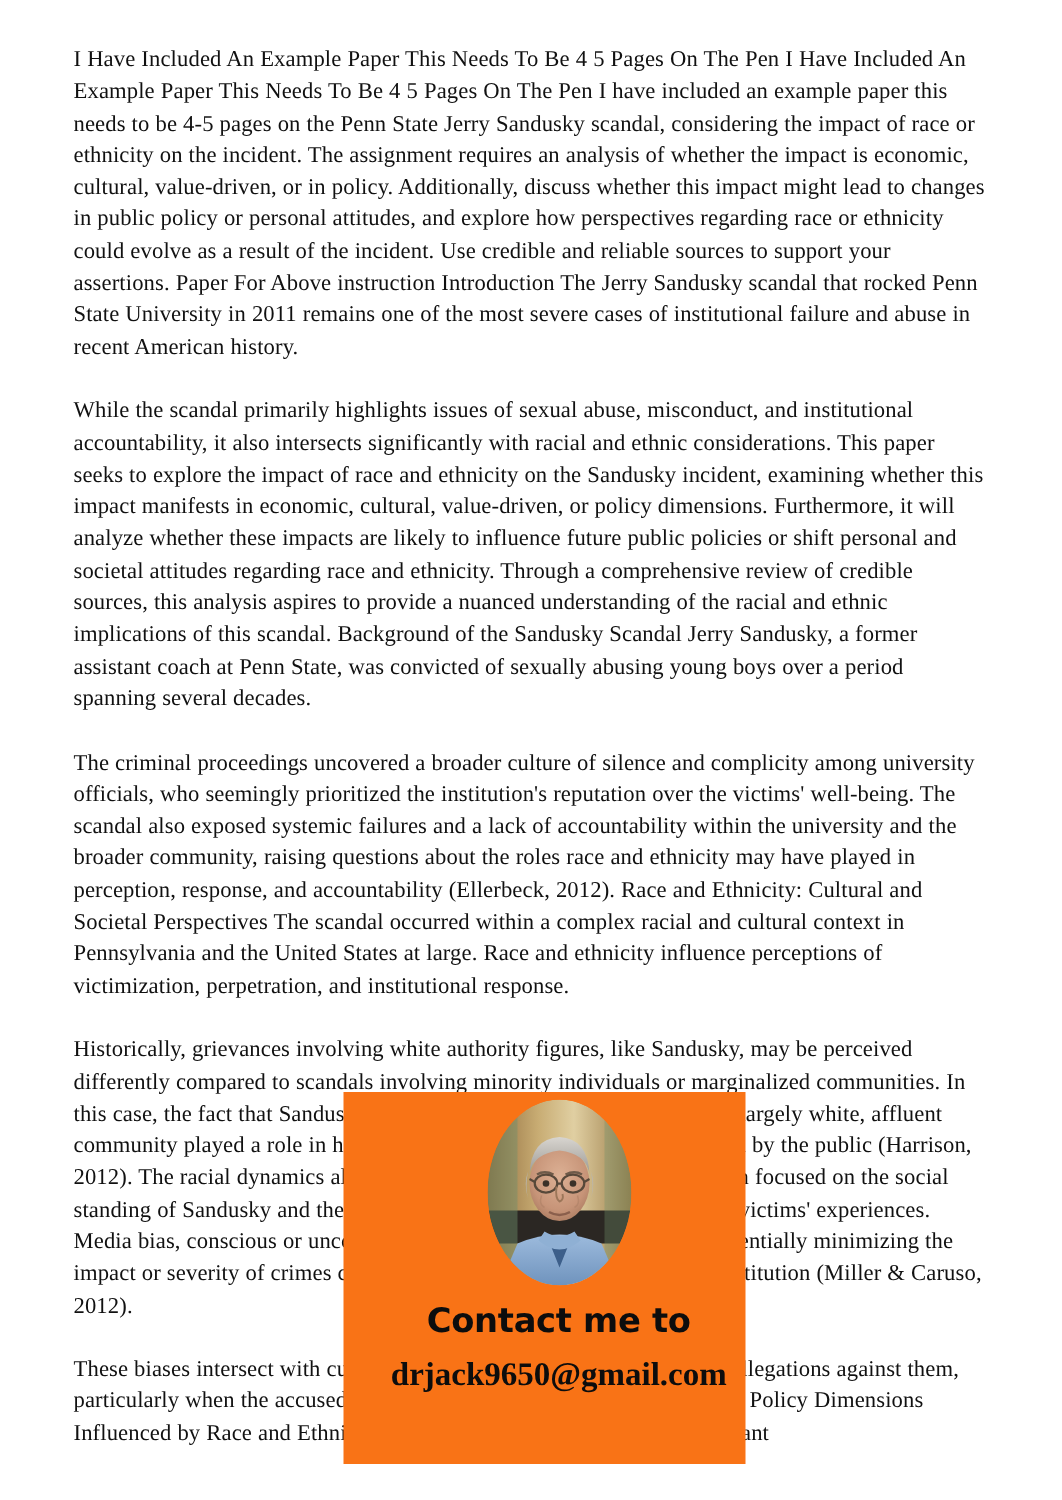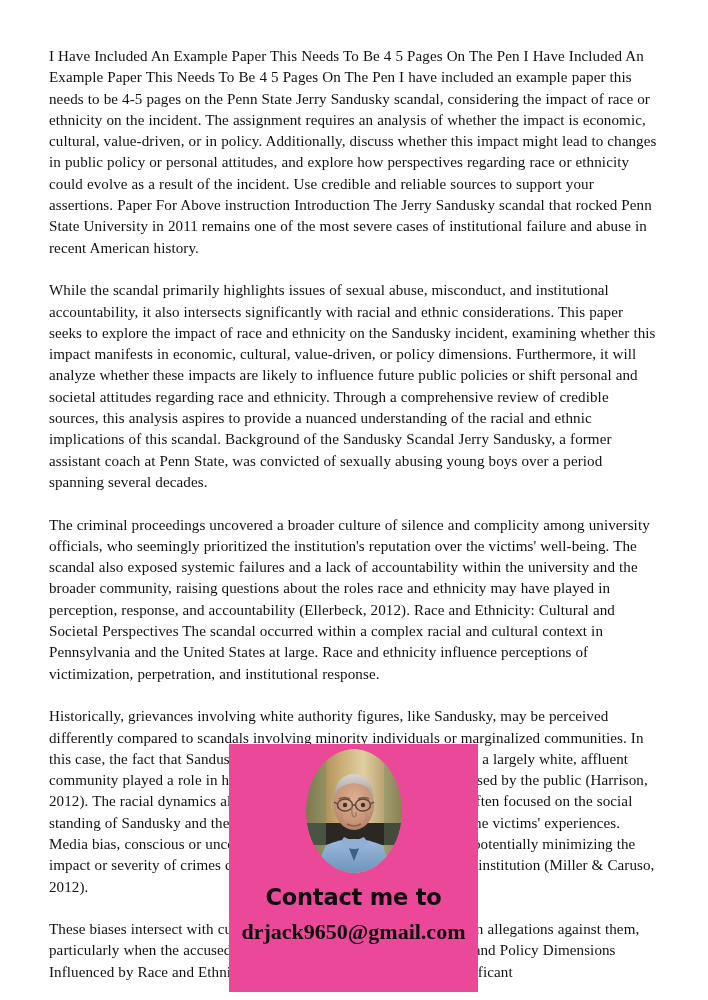--- a/index.html
+++ b/index.html
@@ -11,21 +11,21 @@
     width: 708px;
     height: 1000px;
     position: relative;
     overflow: hidden;
     font-family: "Liberation Serif", "DejaVu Serif", serif;
   }
 
   #page {
     position: absolute;
     left: 0;
-    top: 16px;
+    top: 0;
     width: 708px;
     height: 748px;
     background: #ffffff;
     text-decoration: underline;
   }
 
   #doc-body {
     position: absolute;
     left: 49px;
     top: 30px;
@@ -99,21 +99,21 @@
 <div id="page">
 
   <div id="doc-body">
     <p class="para">I Have Included An Example Paper This Needs To Be 4 5 Pages On The Pen I Have Included An Example Paper This Needs To Be 4 5 Pages On The Pen I have included an example paper this needs to be 4-5 pages on the Penn State Jerry Sandusky scandal, considering the impact of race or ethnicity on the incident. The assignment requires an analysis of whether the impact is economic, cultural, value-driven, or in policy. Additionally, discuss whether this impact might lead to changes in public policy or personal attitudes, and explore how perspectives regarding race or ethnicity could evolve as a result of the incident. Use credible and reliable sources to support your assertions. Paper For Above instruction Introduction The Jerry Sandusky scandal that rocked Penn State University in 2011 remains one of the most severe cases of institutional failure and abuse in recent American history.</p>
     <p class="para">While the scandal primarily highlights issues of sexual abuse, misconduct, and institutional accountability, it also intersects significantly with racial and ethnic considerations. This paper seeks to explore the impact of race and ethnicity on the Sandusky incident, examining whether this impact manifests in economic, cultural, value-driven, or policy dimensions. Furthermore, it will analyze whether these impacts are likely to influence future public policies or shift personal and societal attitudes regarding race and ethnicity. Through a comprehensive review of credible sources, this analysis aspires to provide a nuanced understanding of the racial and ethnic implications of this scandal. Background of the Sandusky Scandal Jerry Sandusky, a former assistant coach at Penn State, was convicted of sexually abusing young boys over a period spanning several decades.</p>
     <p class="para">The criminal proceedings uncovered a broader culture of silence and complicity among university officials, who seemingly prioritized the institution's reputation over the victims' well-being. The scandal also exposed systemic failures and a lack of accountability within the university and the broader community, raising questions about the roles race and ethnicity may have played in perception, response, and accountability (Ellerbeck, 2012). Race and Ethnicity: Cultural and Societal Perspectives The scandal occurred within a complex racial and cultural context in Pennsylvania and the United States at large. Race and ethnicity influence perceptions of victimization, perpetration, and institutional response.</p>
     <p class="para">Historically, grievances involving white authority figures, like Sandusky, may be perceived differently compared to scandals involving minority individuals or marginalized communities. In this case, the fact that Sandusky was a prominent white male figure in a largely white, affluent community played a role in how the incident was received and processed by the public (Harrison, 2012). The racial dynamics also influenced media narratives, which often focused on the social standing of Sandusky and the institution, sometimes overshadowing the victims' experiences. Media bias, conscious or unconscious, can shape public perceptions, potentially minimizing the impact or severity of crimes committed by a white male from an elite institution (Miller &amp; Caruso, 2012).</p>
     <p class="para">These biases intersect with cultural values that may protect or question allegations against them, particularly when the accused belong to dominant groups. Economic and Policy Dimensions Influenced by Race and Ethnicity Economically, the scandal had significant</p>
   </div>
 
-  <div id="contact-overlay" style="background: #ec4899;">
+  <div id="contact-overlay" style="background: #f97316; padding-left: 19px;">
 
     <div id="contact-photo">
       <svg viewBox="0 0 96 124" preserveAspectRatio="xMidYMid slice" aria-hidden="true">
         <defs>
           <clipPath id="ovalClip">
             <ellipse cx="48" cy="62" rx="48" ry="62"></ellipse>
           </clipPath>
           <linearGradient id="wallG" x1="0" y1="0" x2="1" y2="0">
             <stop offset="0%" stop-color="#8d6a3c"></stop>
             <stop offset="35%" stop-color="#c8ac73"></stop>

